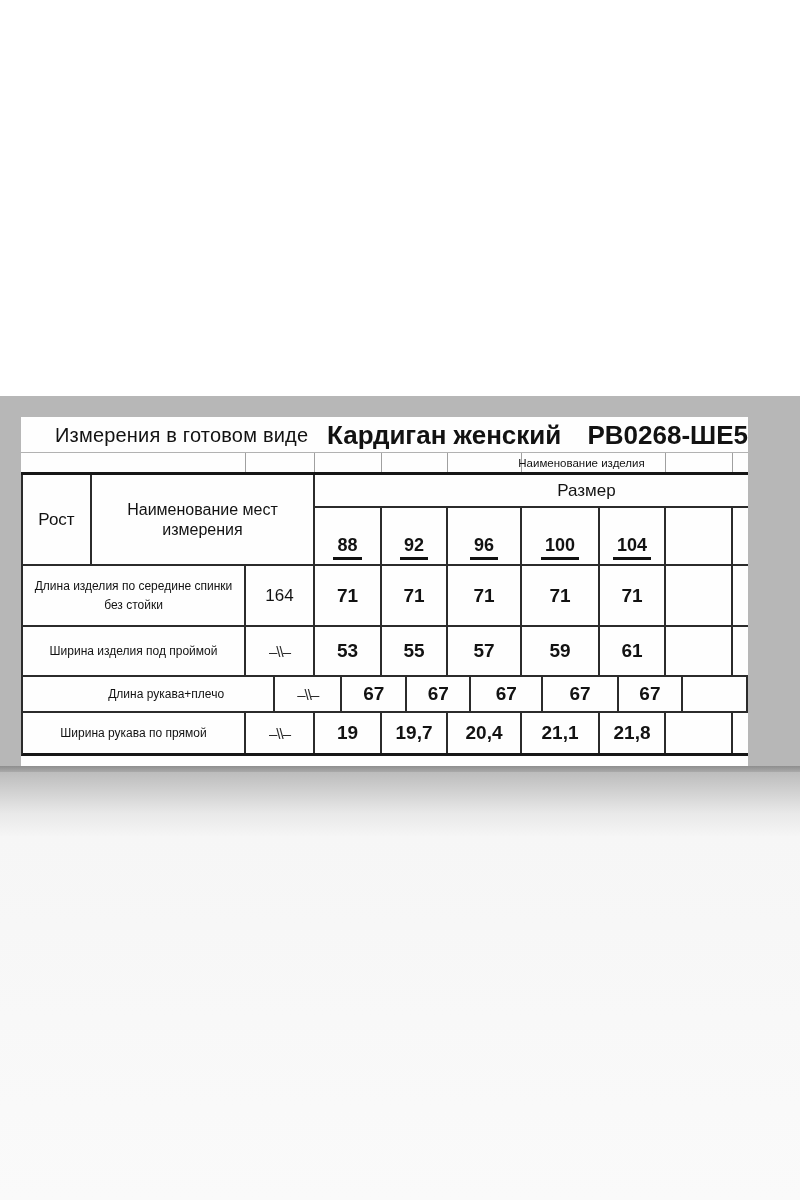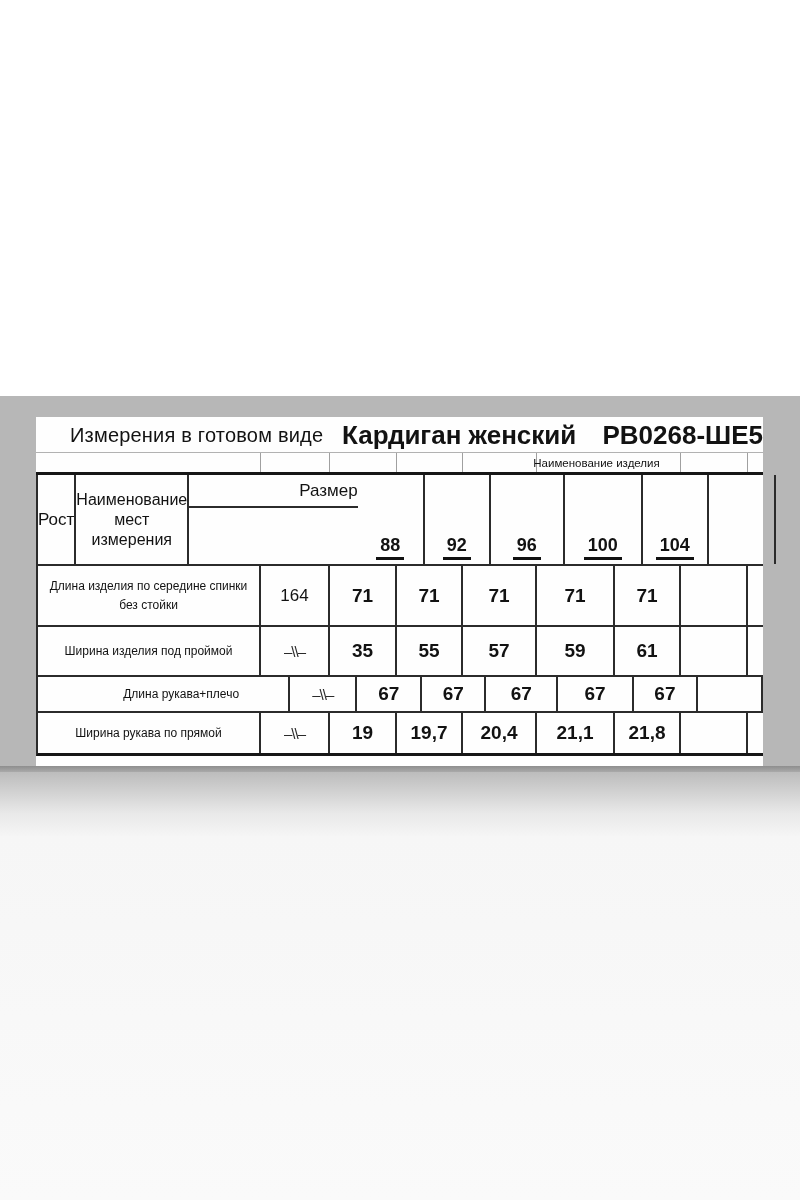--- a/index.html
+++ b/index.html
@@ -15,42 +15,42 @@
   
   .backdrop-band { left:0; top:396px; width:800px; height:370px; background:#b7b7b7; }
   .table-edge-shadow { left:0; top:766px; width:800px; height:6px;
     background:linear-gradient(to bottom,#8e8e8e,#a9a9a9); }
   .backdrop-fade { left:0; top:772px; width:800px; height:64px;
     background:linear-gradient(to bottom,#bcbcbc,#e9e9e9 65%,#f5f5f5); }
   .backdrop-bottom { left:0; top:836px; width:800px; height:364px;
     background:linear-gradient(to bottom,#f6f6f6,#fafafa); }
 
   
-  .page { left:36px; top:417px; width:727px; height:349px; background:#fefefe; }
+  .page { left:21px; top:417px; width:727px; height:349px; background:#fefefe; }
 
   
   .title-row { position:relative; height:36px; border-bottom:1px solid #b2b2b2; box-sizing:border-box; }
   .title-left  { position:absolute; left:34px;  top:7px;  font-size:20px; letter-spacing:.2px; white-space:nowrap; }
   .title-main  { position:absolute; left:306px; top:3px;  font-size:26px; font-weight:bold; white-space:nowrap; }
   .title-code  { position:absolute; right:0px;  top:3px;  font-size:26px; font-weight:bold; white-space:nowrap; }
 
   
   .thin-row { display:flex; height:22px; border-bottom:3px solid #161616; box-sizing:border-box;align-items:flex-end; }
   .thin-row .tc { box-sizing:border-box; height:100%; border-right:1px solid #a0a0a0;
     display:flex; align-items:center; justify-content:center; }
   .thin-row .tc:last-child { border-right:none; }
   .tc-label { font-size:11.5px; padding-right:24px; white-space:nowrap; }
 
   
   .header-row { display:flex; height:91px; border-left:2px solid #2b2b2b; border-bottom:2px solid #2b2b2b; box-sizing:border-box; }
   .hc { box-sizing:border-box; border-right:2px solid #2b2b2b; display:flex; align-items:center; justify-content:center; text-align:center; }
   .hc-names { width:223px; font-size:16px; line-height:20px; }
   .hc-names span { display:inline-block; max-width:185px; }
   .hc-rost { width:69px; font-size:17px; }
-  .h-sizes { flex:1; display:flex; flex-direction:row; }
+  .h-sizes { flex:1; display:flex; flex-direction:column; }
   .razmer-band { height:33px; border-bottom:2px solid #2b2b2b; box-sizing:border-box;
     display:flex; align-items:center; justify-content:center; }
   .razmer-band span { font-size:17px; margin-left:110px; }
   .size-cols { flex:1; display:flex; }
   .size-cols .sc { box-sizing:border-box; border-right:2px solid #2b2b2b;
     display:flex; align-items:flex-end; justify-content:center; padding-bottom:4px; }
   .size-cols .sc.sliver { flex:1; border-right:none; }
   .size-num { font-size:18px; font-weight:bold; border-bottom:3px solid #111; padding:0 4px 1px; }
 
   
@@ -154,21 +154,21 @@
   </div>
 
   <div class="drow r2">
     <div class="dc dc-label">
         <span>Ширина изделия под проймой</span>
       </div>
     <div class="dc dc-rost">
         <span class="ditto">–\\–</span>
       </div>
     <div class="dc dc-val w1">
-        <span>35</span>
+        <span>53</span>
       </div>
     <div class="dc dc-val w2">
         <span>55</span>
       </div>
     <div class="dc dc-val w3">
         <span>57</span>
       </div>
     <div class="dc dc-val w4">
         <span>59</span>
       </div>

